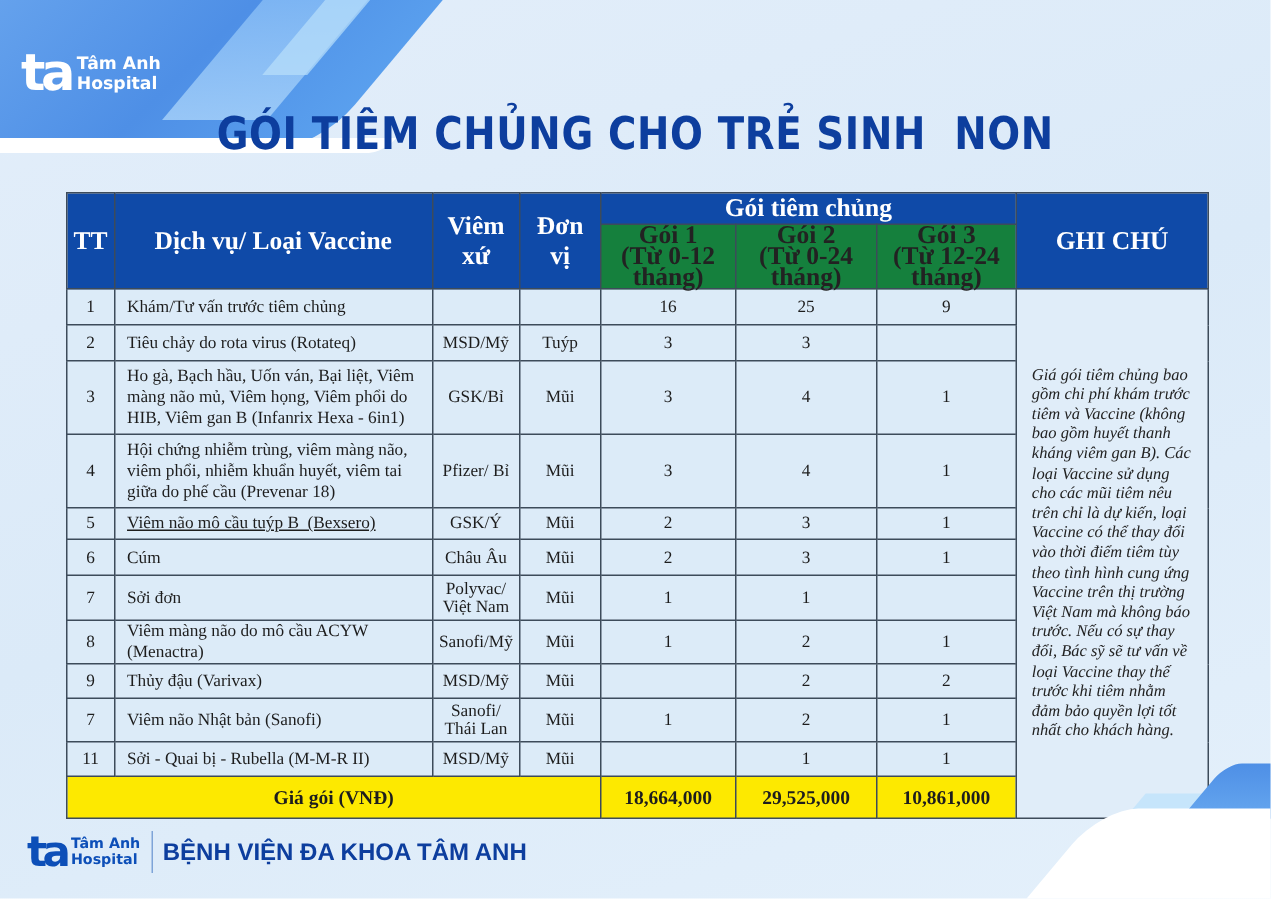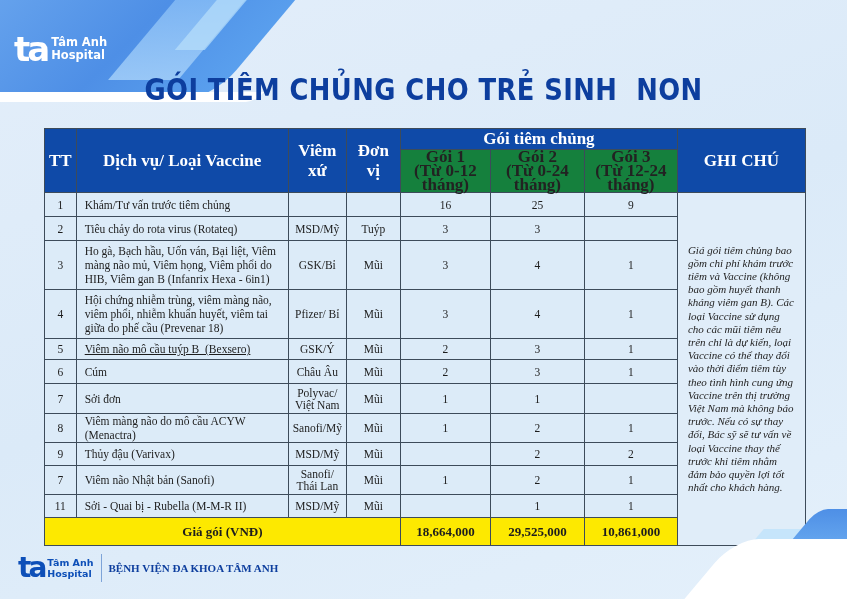--- a/index.html
+++ b/index.html
@@ -31,21 +31,21 @@
   tr.total td{background:#fde900;font-weight:bold;font-size:13px;}
   .swoosh-br{position:absolute;right:-40px;bottom:-30px;width:190px;height:90px;background:#fff;
     transform:skewX(-40deg);border-top-left-radius:24px;}
   .swoosh-br2{position:absolute;right:-10px;bottom:40px;width:60px;height:50px;
     background:linear-gradient(180deg,#4e8fe6,#6fb0f2);transform:skewX(-40deg);border-top-left-radius:10px;}
   .swoosh-br3{position:absolute;right:60px;bottom:30px;width:40px;height:40px;background:#bfe2fb;transform:skewX(-40deg);opacity:.8;}
   .footer{position:absolute;left:18px;top:554px;display:flex;align-items:center;color:#0d3e9e;}
   .footer .ta{font-family:"DejaVu Sans",sans-serif;font-weight:bold;font-size:28px;letter-spacing:-3px;line-height:1;color:#0d4fb8;}
   .footer .name{font-family:"DejaVu Sans",sans-serif;font-weight:bold;font-size:9.5px;line-height:11px;margin-left:3px;color:#0d4fb8;}
   .footer .sep{width:1px;height:28px;background:#7ea4d8;margin:0 7px;}
-  .footer .hosp{font-family:Liberation Serif, serif;font-weight:bold;font-size:11px;line-height:15px;}
+  .footer .hosp{font-family:Liberation Sans, sans-serif;font-weight:bold;font-size:16px;line-height:15px;}
   .footer .phone{font-family:"DejaVu Sans",sans-serif;font-weight:bold;font-size:11.5px;line-height:15px;}
 </style>
 </head>
 <body>
 
 <div class="bg-swoosh-tl"></div>
 <div class="bg-swoosh-tl2"></div>
 <div class="bg-swoosh-tl3"></div>
 <div class="bg-white-stripe"></div>
 

